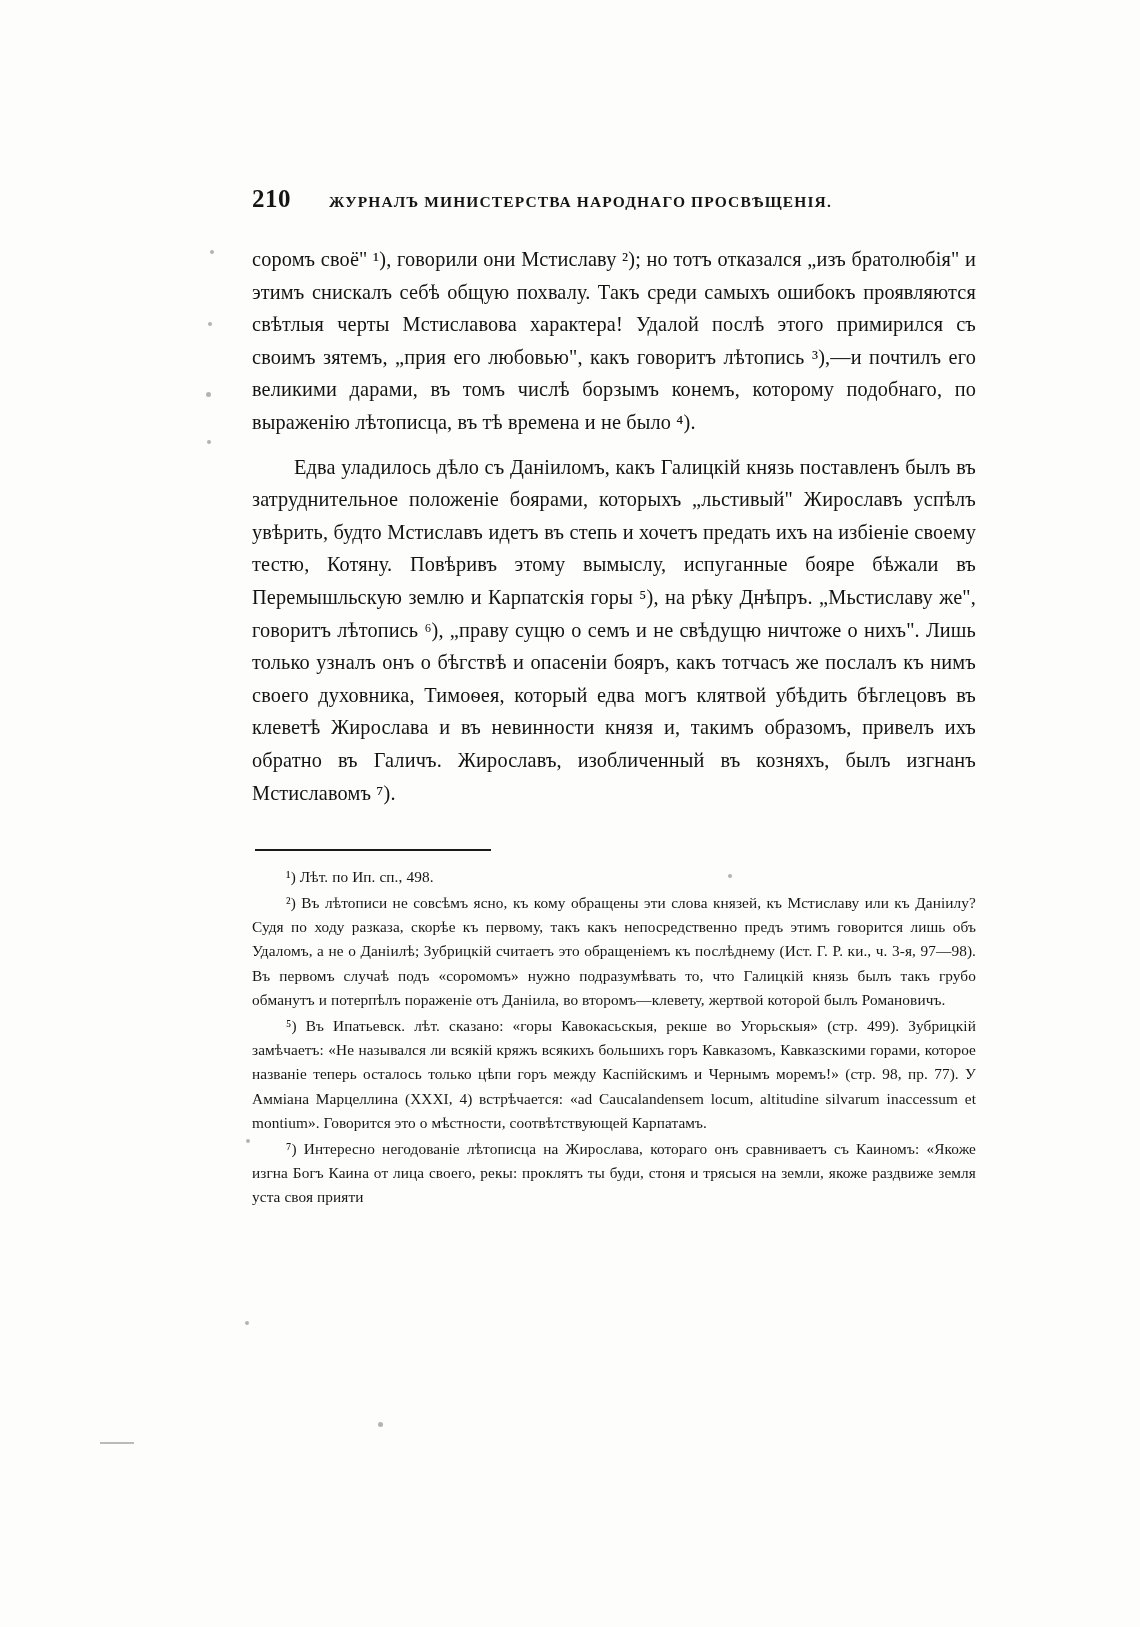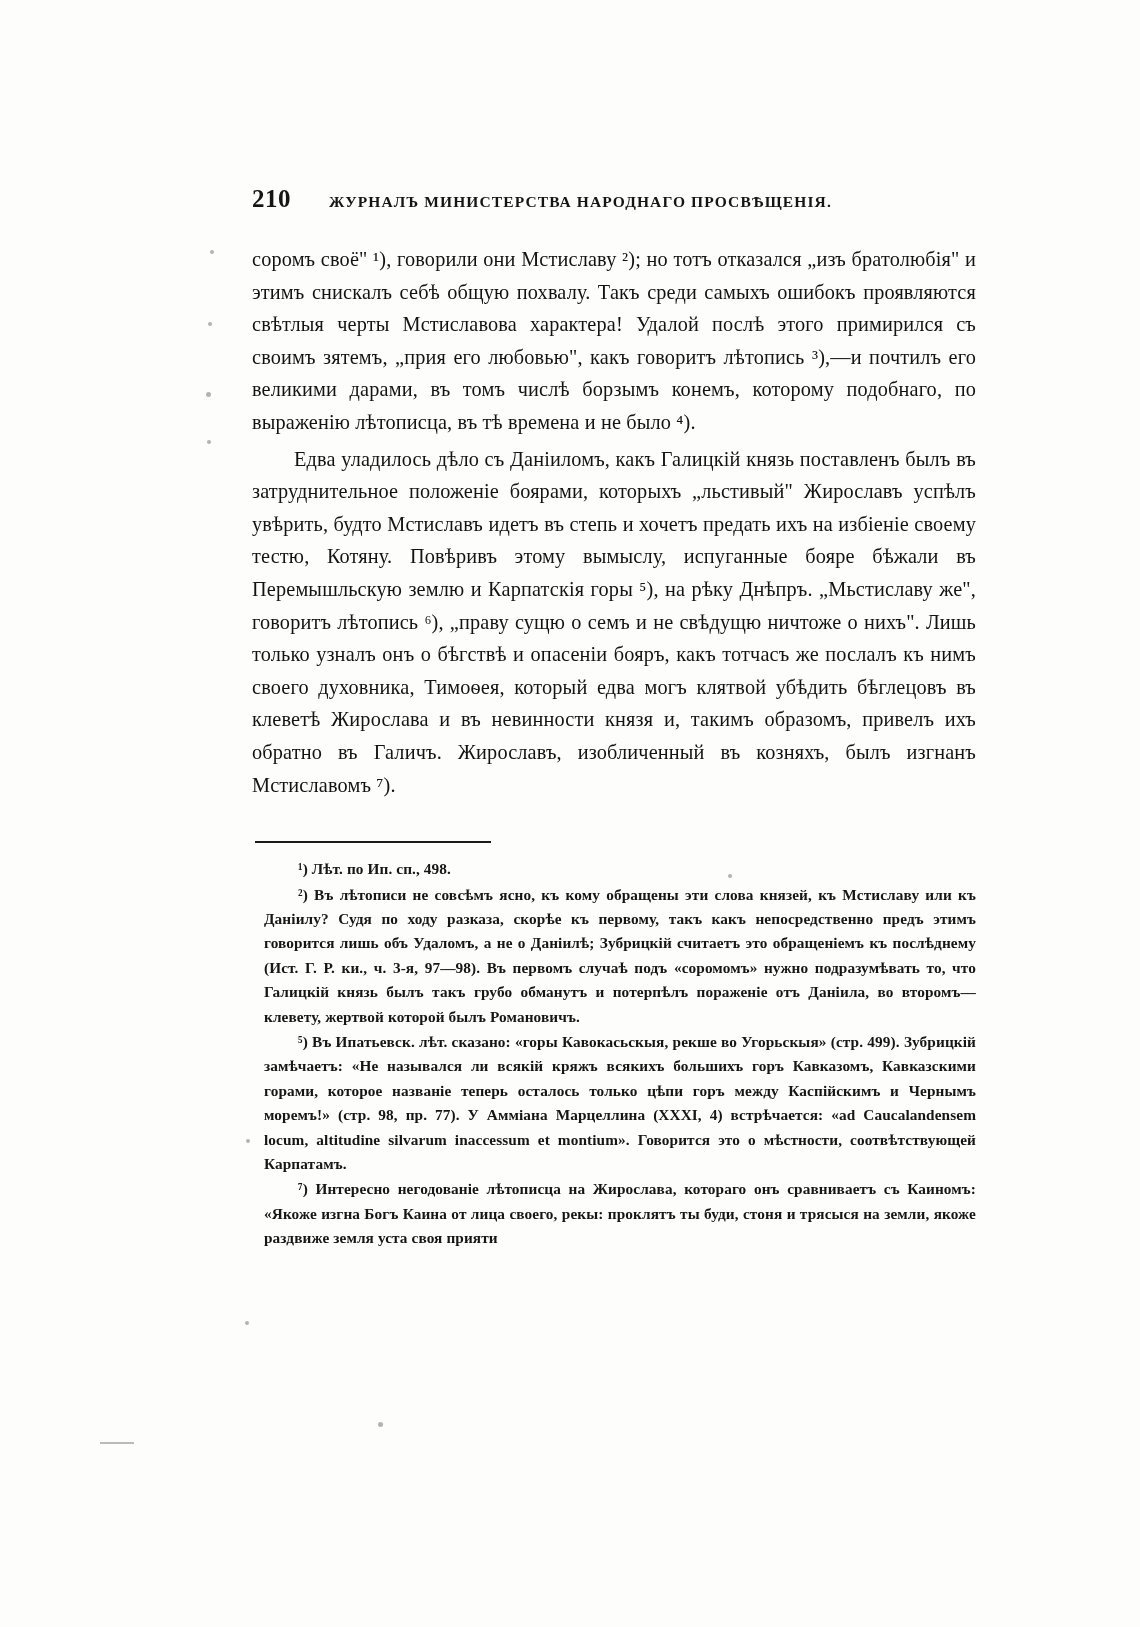--- a/index.html
+++ b/index.html
@@ -55,38 +55,37 @@
     line-height: 32.6px;
     text-align: justify;
     text-justify: inter-word;
     letter-spacing: 0.15px;
     color: #131313;
   }
   .body-text p.indent {
     text-indent: 42px;
   }
   .body-text p + p {
-    margin-top: 4px;
+    margin-top: 12px;
   }
   .rule {
     width: 236px;
     height: 0;
     border-top: 2.6px solid #1a1a1a;
     margin: 40px 0 14px 3px;
   }
   .notes {
     font-size: 15.3px;
     line-height: 24.4px;
     text-align: justify;
     color: #161616;
     letter-spacing: 0.1px;
   }
   .note {
-    margin: 0 0 1px 12px;
-    font-weight: bold;
+    margin: 0 0 1px 0;
   }
   .note.first-indent {
     text-indent: 34px;
   }
   .speck {
     position: absolute;
     background: #9a9a96;
     border-radius: 50%;
     opacity: 0.75;
   }

